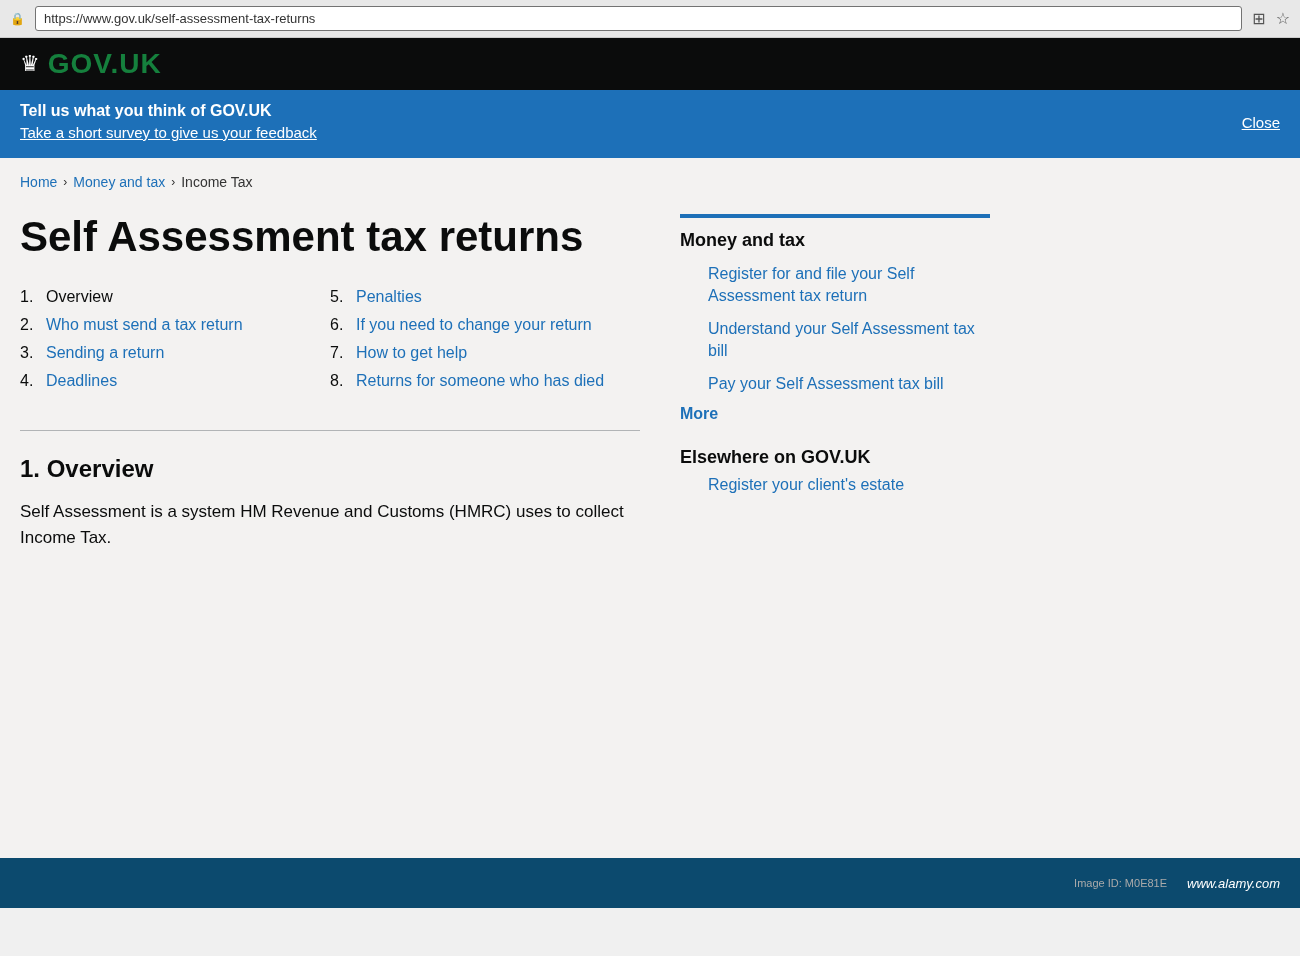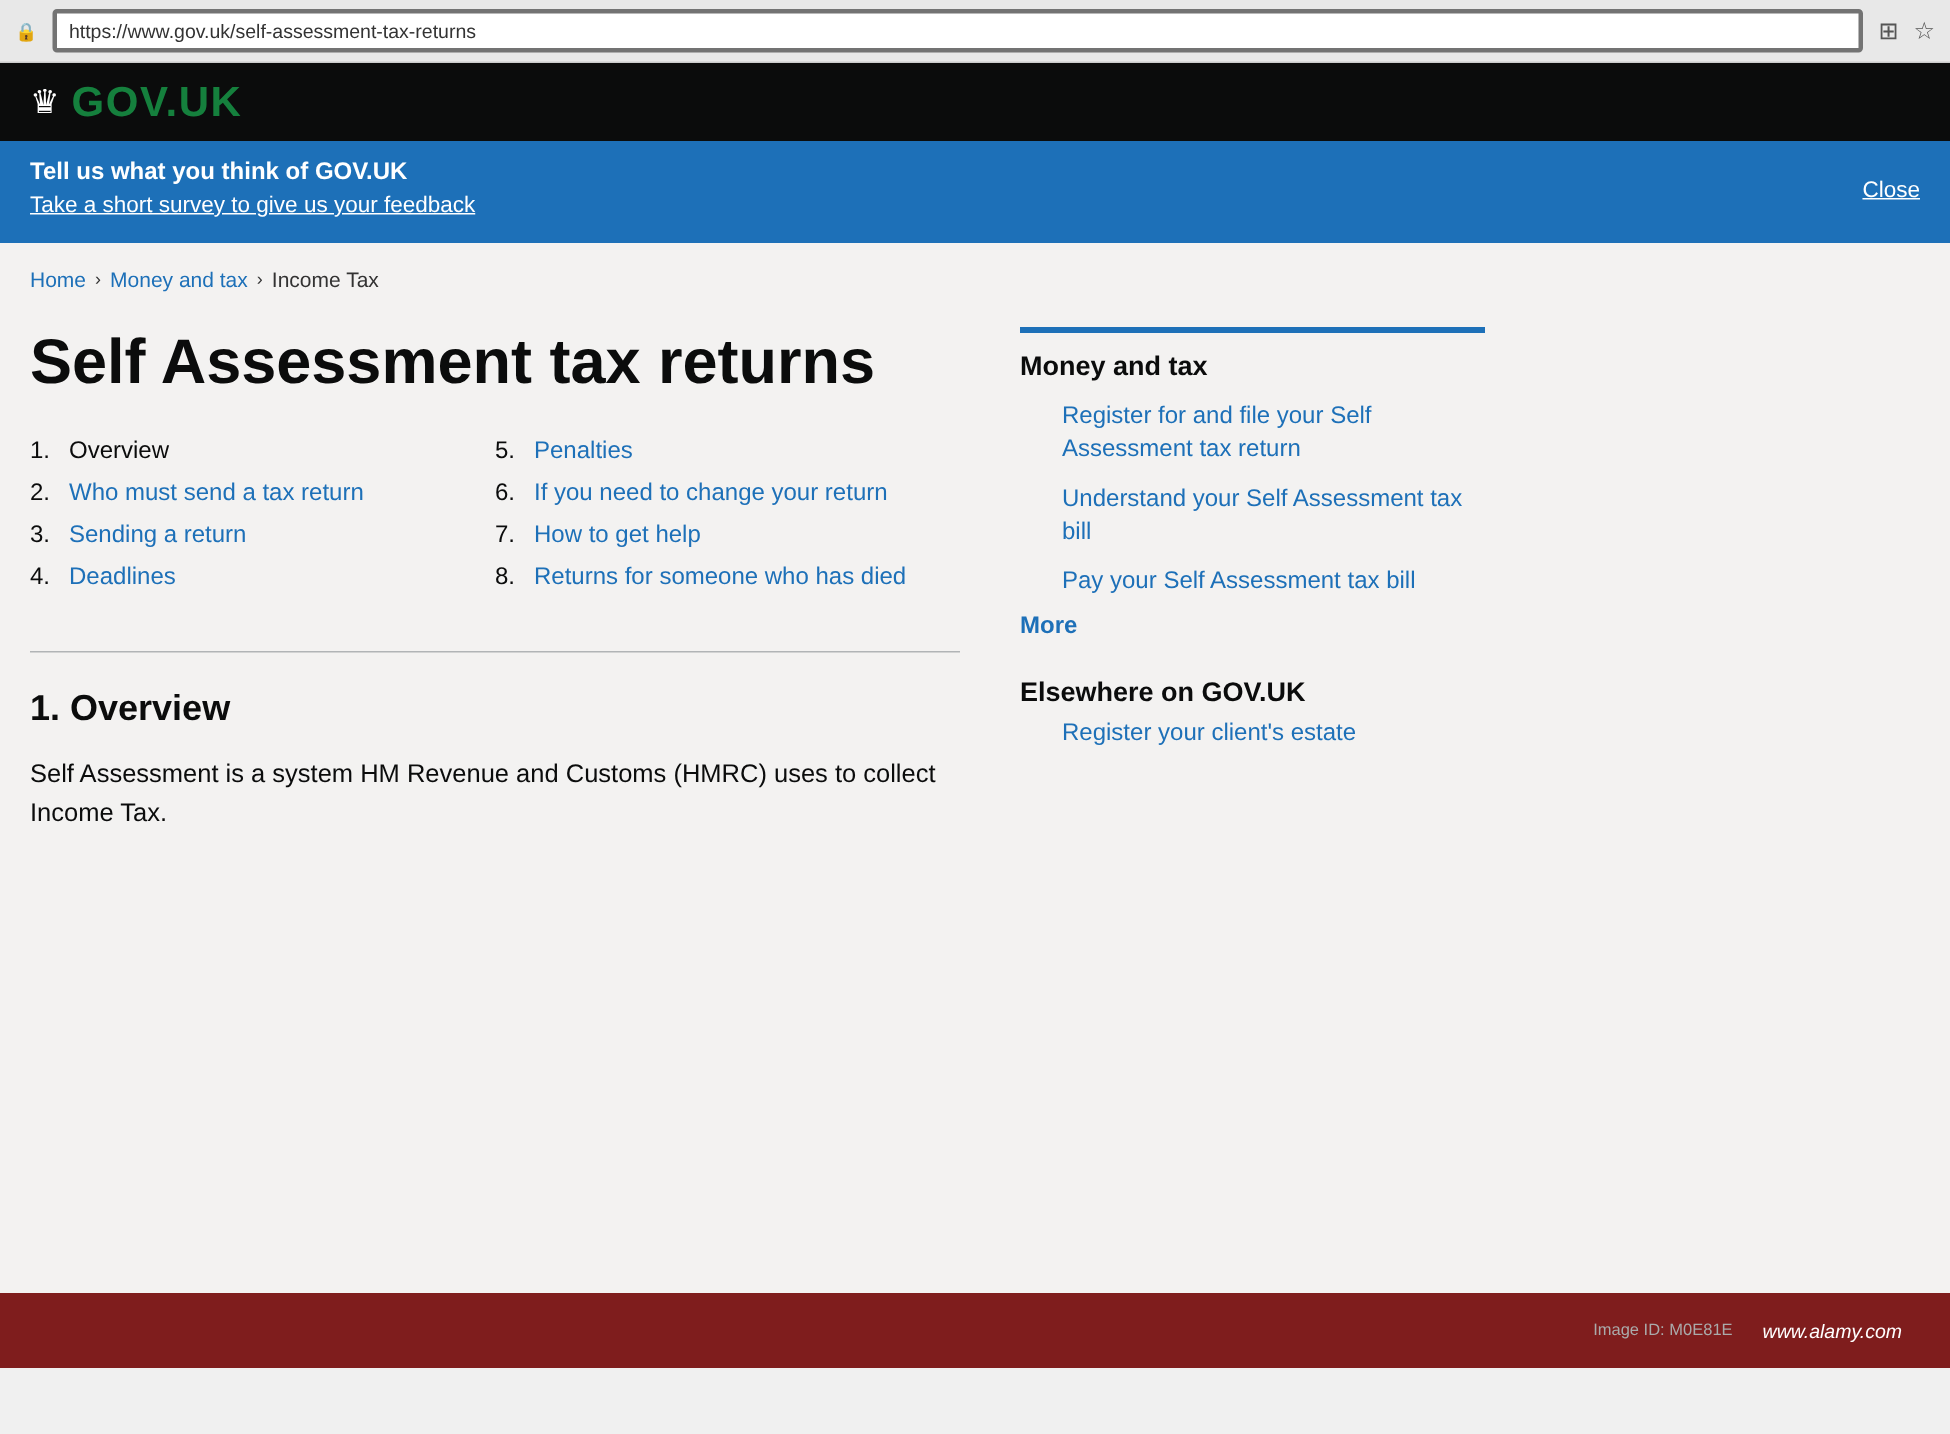--- a/index.html
+++ b/index.html
@@ -20,21 +20,21 @@
       align-items: center;
       gap: 10px;
     }
     .lock-icon {
       font-size: 12px;
       color: #555;
     }
     .address-bar {
       flex: 1;
       background: white;
-      border: 3px solid #737373;
+      border: 1px solid #737373;
       border-radius: 3px;
       padding: 4px 8px;
       font-size: 13px;
       color: #333;
     }
     .browser-icons {
       display: flex;
       gap: 10px;
       color: #555;
       font-size: 16px;
@@ -269,26 +269,26 @@
     }
     .sidebar-elsewhere-heading {
       font-size: 18px;
       font-weight: bold;
       color: #0b0c0c;
       margin-bottom: 6px;
     }
 
     
     .bottom-bar {
-      background: #7f1d1d;
+      background: #0c4a6e;
       height: 50px;
       display: flex;
       align-items: center;
       justify-content: flex-end;
-      padding: 0 32px;
+      padding: 0 20px;
     }
     .alamy-logo {
       color: white;
       font-size: 13px;
       font-style: italic;
     }
     .image-id {
       color: #aaa;
       font-size: 11px;
       margin-right: 20px;

